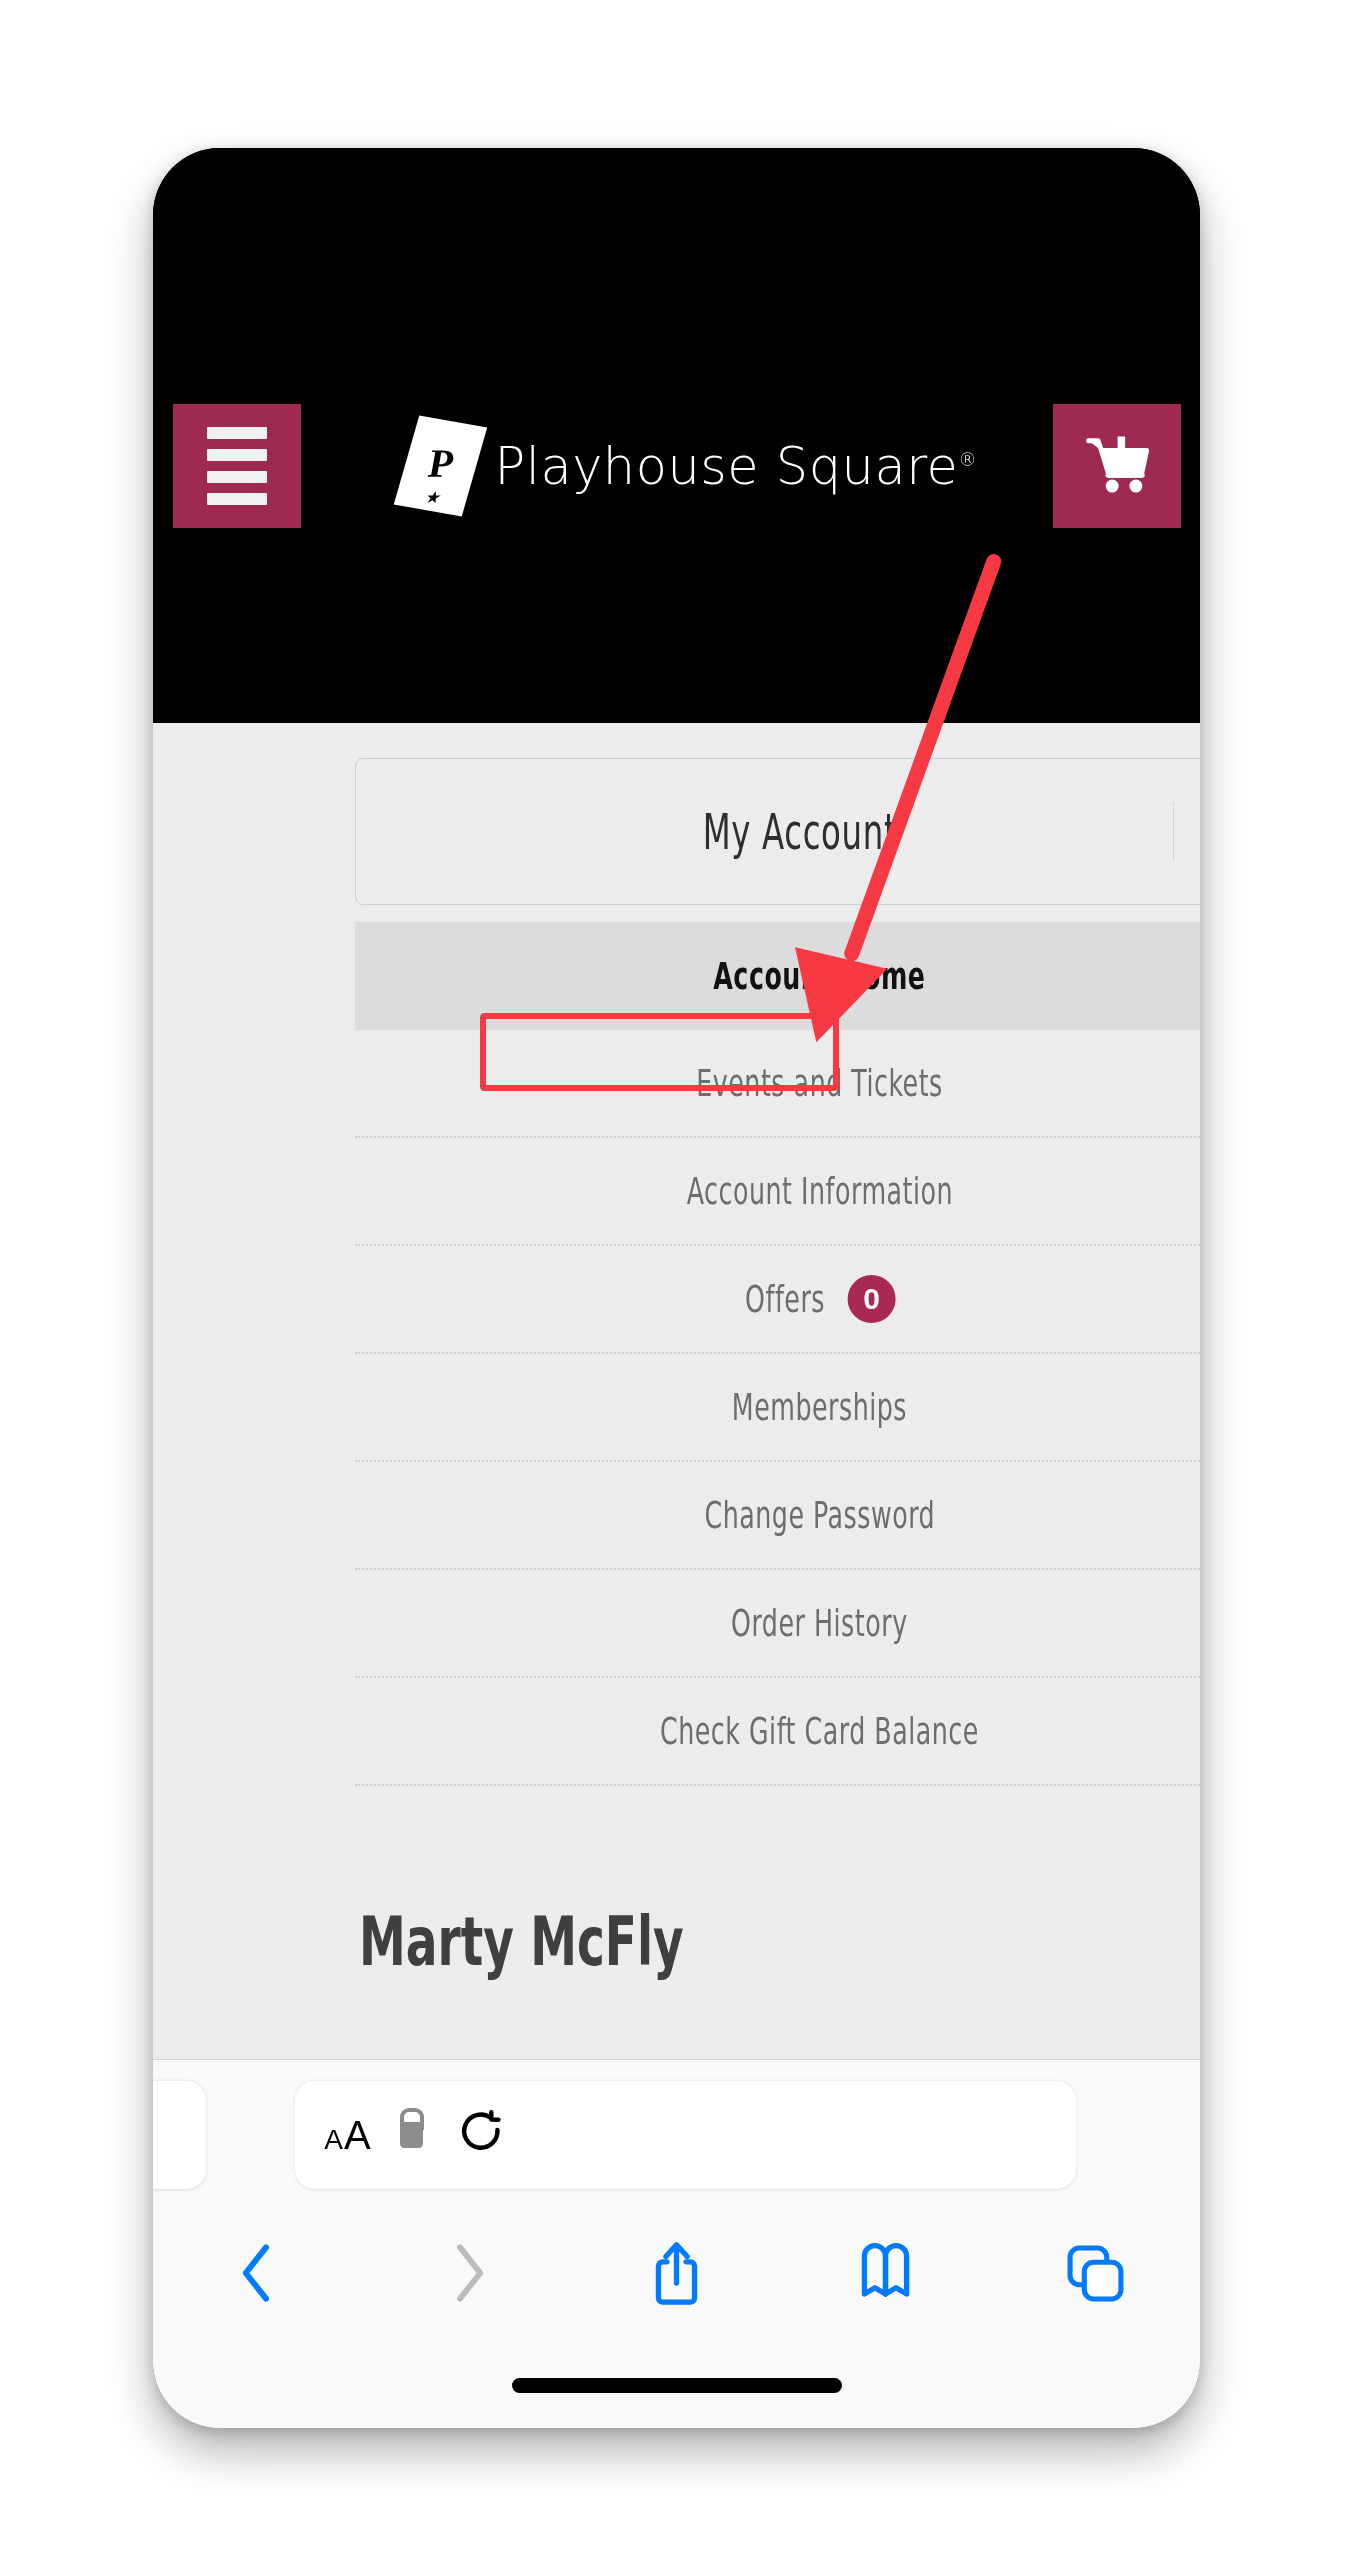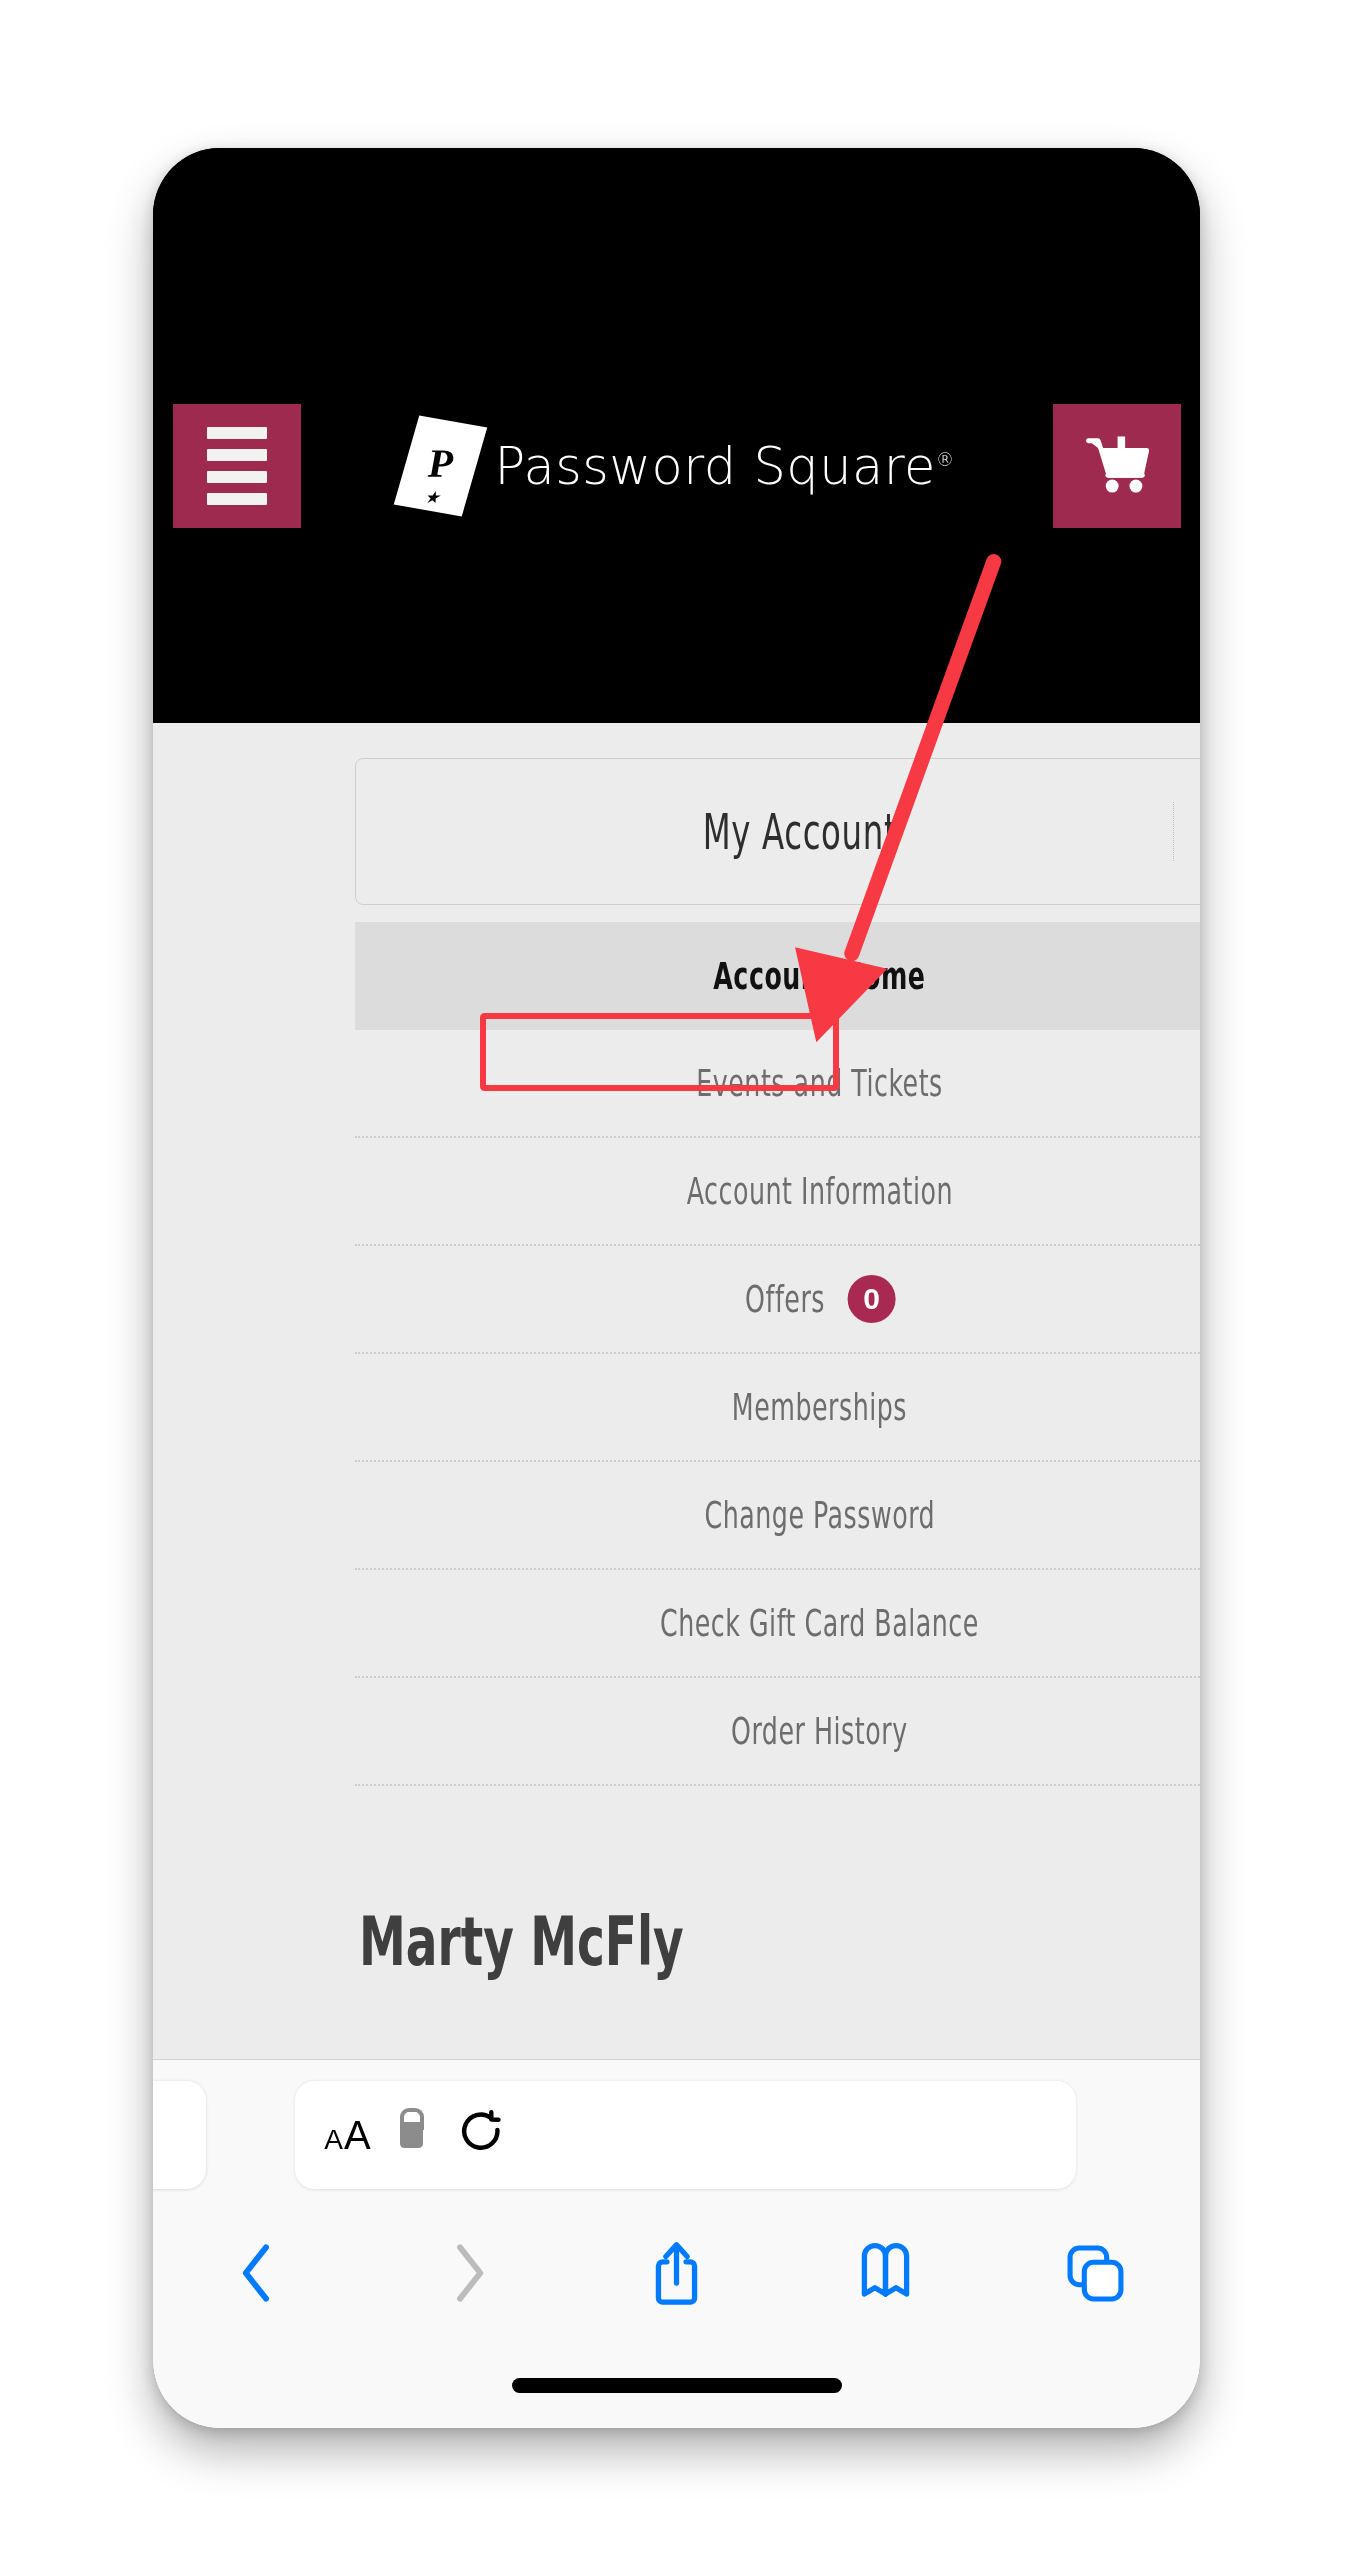--- a/index.html
+++ b/index.html
@@ -445,21 +445,21 @@
             <i></i>
         </span>
       </div>
 
       <div class="logo-wrap">
         <div class="logo-mark">
           <span>P</span>
           <em class="star">★</em>
         </div>
         <div class="logo-text">
-          <span>Password Square</span><sup>®</sup>
+          <span>Playhouse Square</span><sup>®</sup>
         </div>
       </div>
 
       <div class="hdr-btn cart">
         <span>
           <svg viewBox="0 0 64 64" width="69" height="69">
             <path d="M6 10 h9 l3 9 M18 19 h42 l-5 23 H25 z" fill="#fff" stroke="#fff" stroke-width="4.5" stroke-linejoin="round" stroke-linecap="round"></path>
             <rect x="33" y="6" width="7" height="16" fill="#fff"></rect>
             <circle cx="28" cy="52" r="6" fill="#fff"></circle>
             <circle cx="50" cy="52" r="6" fill="#fff"></circle>
@@ -501,25 +501,25 @@
 
         <div class="menu-item">
           <span class="lbl">Memberships</span>
         </div>
 
         <div class="menu-item">
           <span class="lbl">Change Password</span>
         </div>
 
         <div class="menu-item">
+          <span class="lbl">Order History</span>
+        </div>
+
+        <div class="menu-item">
           <span class="lbl">Check Gift Card Balance</span>
-        </div>
-
-        <div class="menu-item">
-          <span class="lbl">Order History</span>
         </div>
 
       </div>
 
       <div class="user-name">Marty McFly</div>
 
       <div class="safari">
 
         <div class="tab-peek"></div>
 

